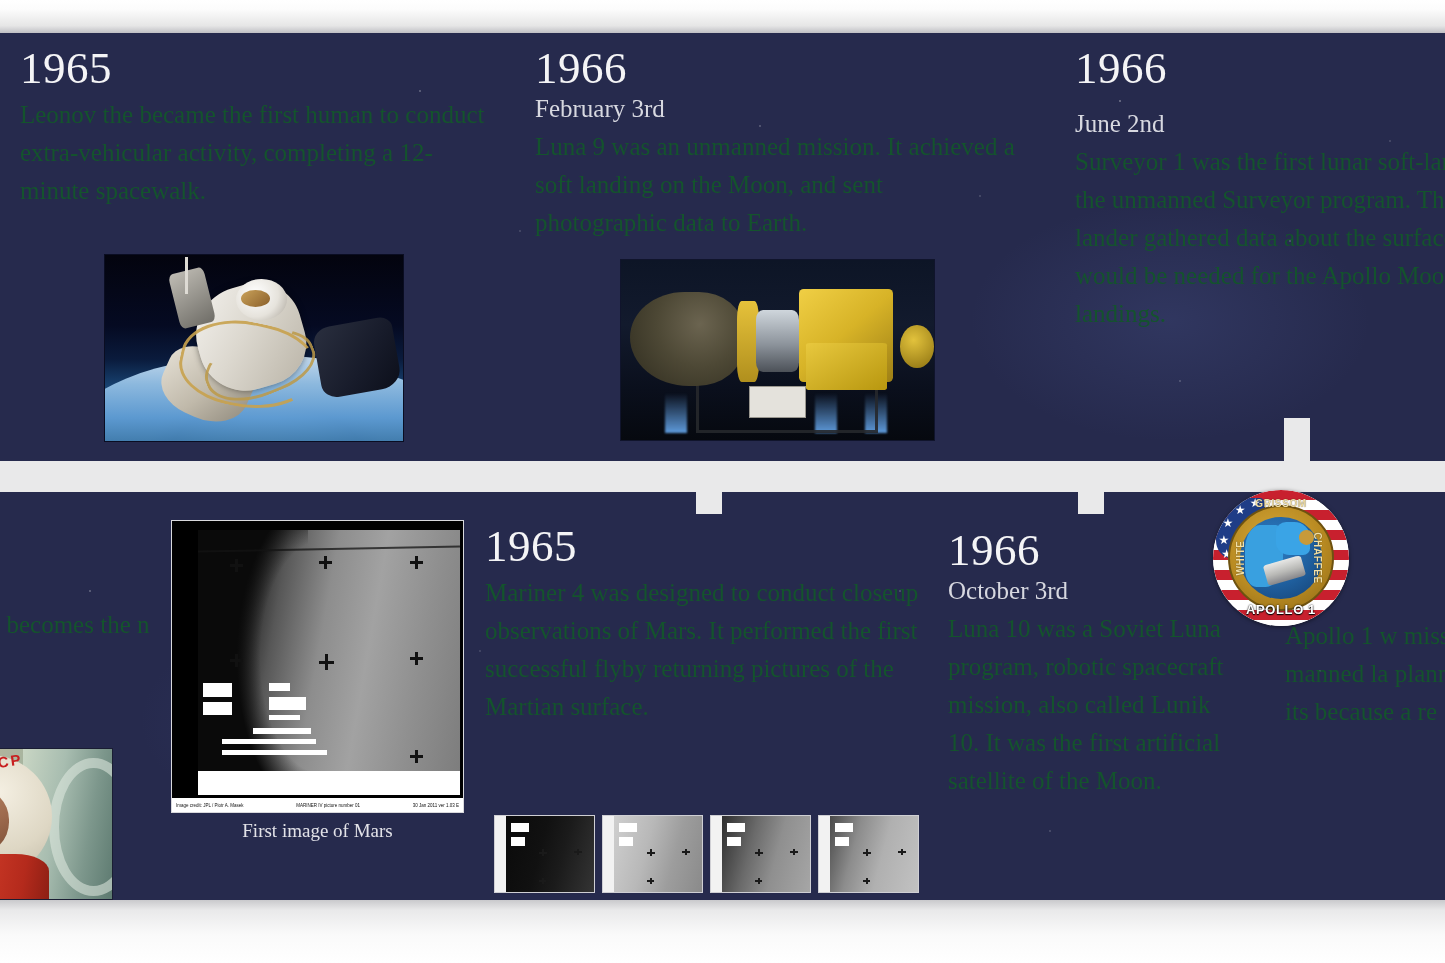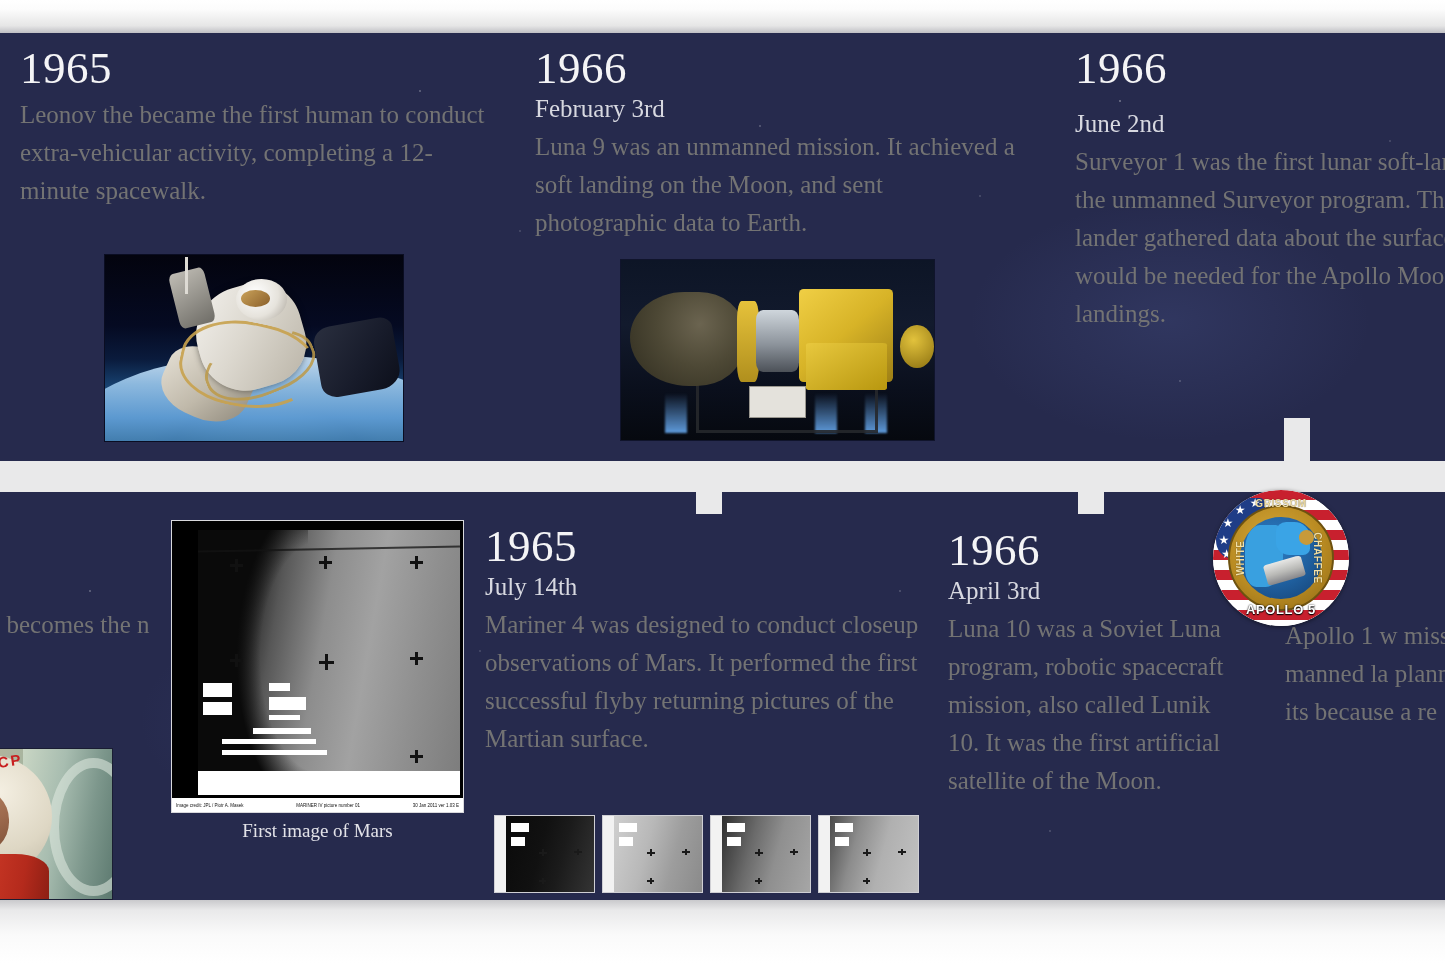--- a/index.html
+++ b/index.html
@@ -96,21 +96,21 @@
   }
   .date {
     font-size: 25px;
     line-height: 34px;
     color: #d7d8e0;
     margin-top: -2px;
   }
   .body-text {
     font-size: 25px;
     line-height: 38px;
-    color: #737373;
+    color: #14532d;
     margin-top: 2px;
   }
   .caption {
     font-size: 19px;
     line-height: 26px;
     color: #e2e2e8;
     text-align: center;
     margin-top: 14px;
   }
 
@@ -566,21 +566,20 @@
       <span class="mc-left">Image credit: JPL / Piotr A. Masek</span>
       <span class="mc-mid">MARINER IV  picture number 01</span>
       <span class="mc-right">30 Jan 2011   ver 1.03 E</span>
     </div>
   </div>
 
   <div class="caption" style="position:absolute; left:171px; top:804px; width:293px; z-index:13;">First image of Mars</div>
 
   <div class="event" style="left:485px; top:520px; width:445px;">
     <div class="year">1965</div>
-    <div class="date">July 14th</div>
     <div class="body-text">Mariner 4 was designed to conduct closeup observations of Mars. It performed the first successful flyby returning pictures of the Martian surface.</div>
   </div>
 
   <div class="filmframe" style="left:494px; top:815px; width:101px; height:78px;">
     <div class="ff-img" style="background:linear-gradient(105deg,#0a0a0a 0%,#111 40%,#1b1b1b 62%,#343434 100%);"></div>
     <div class="ff-margin"></div>
     <div class="ff-blocks" style="left:16%; top:9%; width:18%; height:12%;"></div>
     <div class="ff-blocks" style="left:16%; top:28%; width:14%; height:11%;"></div>
     <div class="ff-fid" style="left:44%; top:44%; width:9%; height:9%;"></div>
     <div class="ff-fid" style="left:80%; top:43%; width:8%; height:8%;"></div>
@@ -612,21 +611,21 @@
     <div class="ff-margin"></div>
     <div class="ff-blocks" style="left:16%; top:9%; width:18%; height:12%;"></div>
     <div class="ff-blocks" style="left:16%; top:28%; width:14%; height:11%;"></div>
     <div class="ff-fid" style="left:44%; top:44%; width:9%; height:9%;"></div>
     <div class="ff-fid" style="left:80%; top:43%; width:8%; height:8%;"></div>
     <div class="ff-fid" style="left:44%; top:82%; width:8%; height:8%;"></div>
   </div>
 
   <div class="event" style="left:948px; top:524px; width:295px;">
     <div class="year">1966</div>
-    <div class="date">April 3rd</div>
+    <div class="date">October 3rd</div>
     <div class="body-text">Luna 10 was a Soviet Luna program, robotic spacecraft mission, also called Lunik 10. It was the first artificial satellite of the Moon.</div>
   </div>
 
   <div class="event" style="left:1285px; top:583px; width:265px;">
     <div class="date">J</div>
     <div class="body-text">Apollo 1 w mission manned la planned made its because a re</div>
   </div>
 
   <div class="patch" style="left:1213px; top:490px;">
     <div class="patch-stripes"></div>
@@ -640,20 +639,20 @@
     <div class="patch-center">
       <div class="patch-land" style="left:6%; top:10%; width:46%; height:76%; border-radius:40% 20% 46% 30%; background:#39a0e0;"></div>
       <div class="patch-land" style="left:44%; top:6%; width:42%; height:40%; border-radius:30% 46% 20% 40%; background:#3aa4e6;"></div>
       <div class="patch-moon"></div>
       <div class="patch-craft"></div>
     </div>
     <div class="patch-text">
       <div class="patch-word pw-grissom">GRISSOM</div>
       <div class="patch-word pw-white">WHITE</div>
       <div class="patch-word pw-chaffee">CHAFFEE</div>
-      <div class="patch-word pw-apollo">APOLLO 5</div>
+      <div class="patch-word pw-apollo">APOLLO 1</div>
     </div>
   </div>
 
   <div class="edge-top"></div>
   <div class="edge-bottom"></div>
 
 </div>
 
 </body></html>

